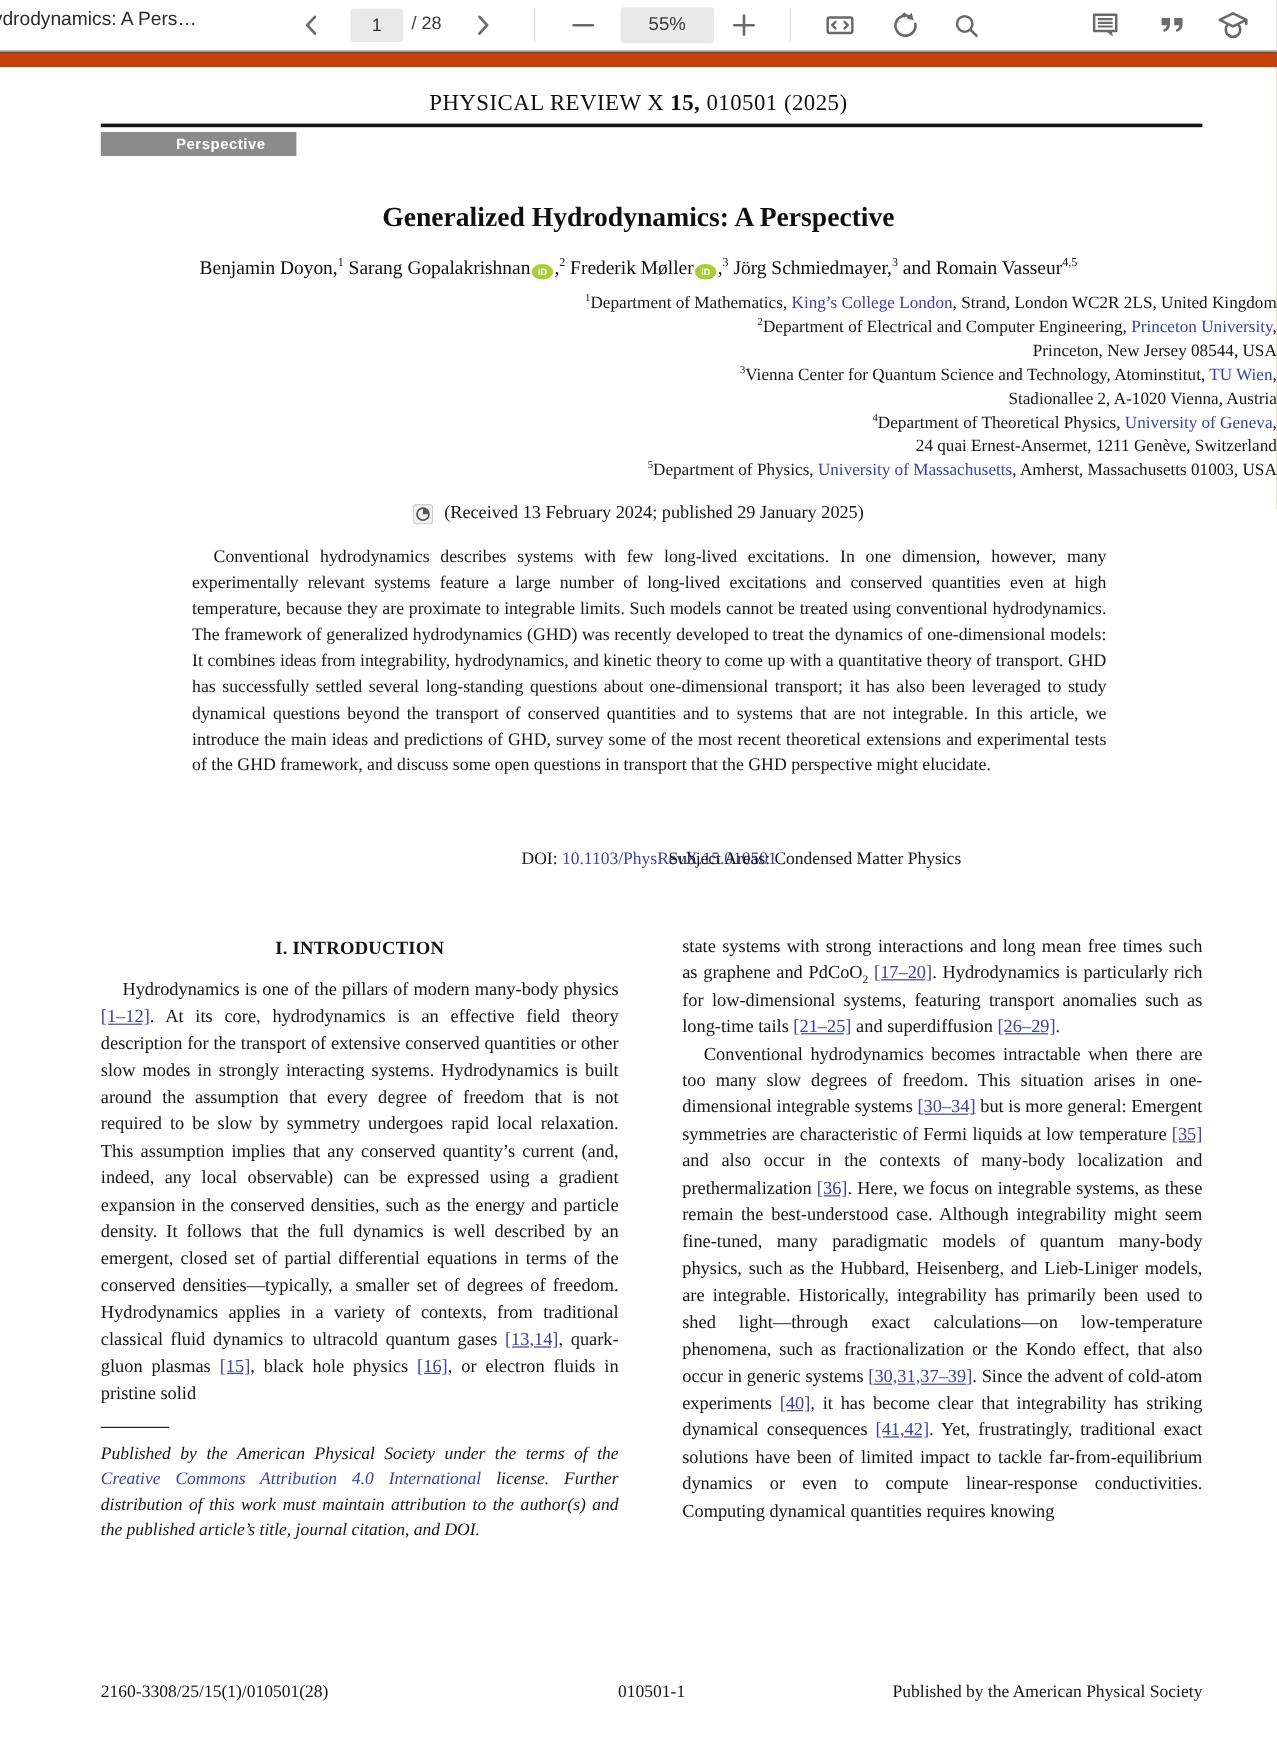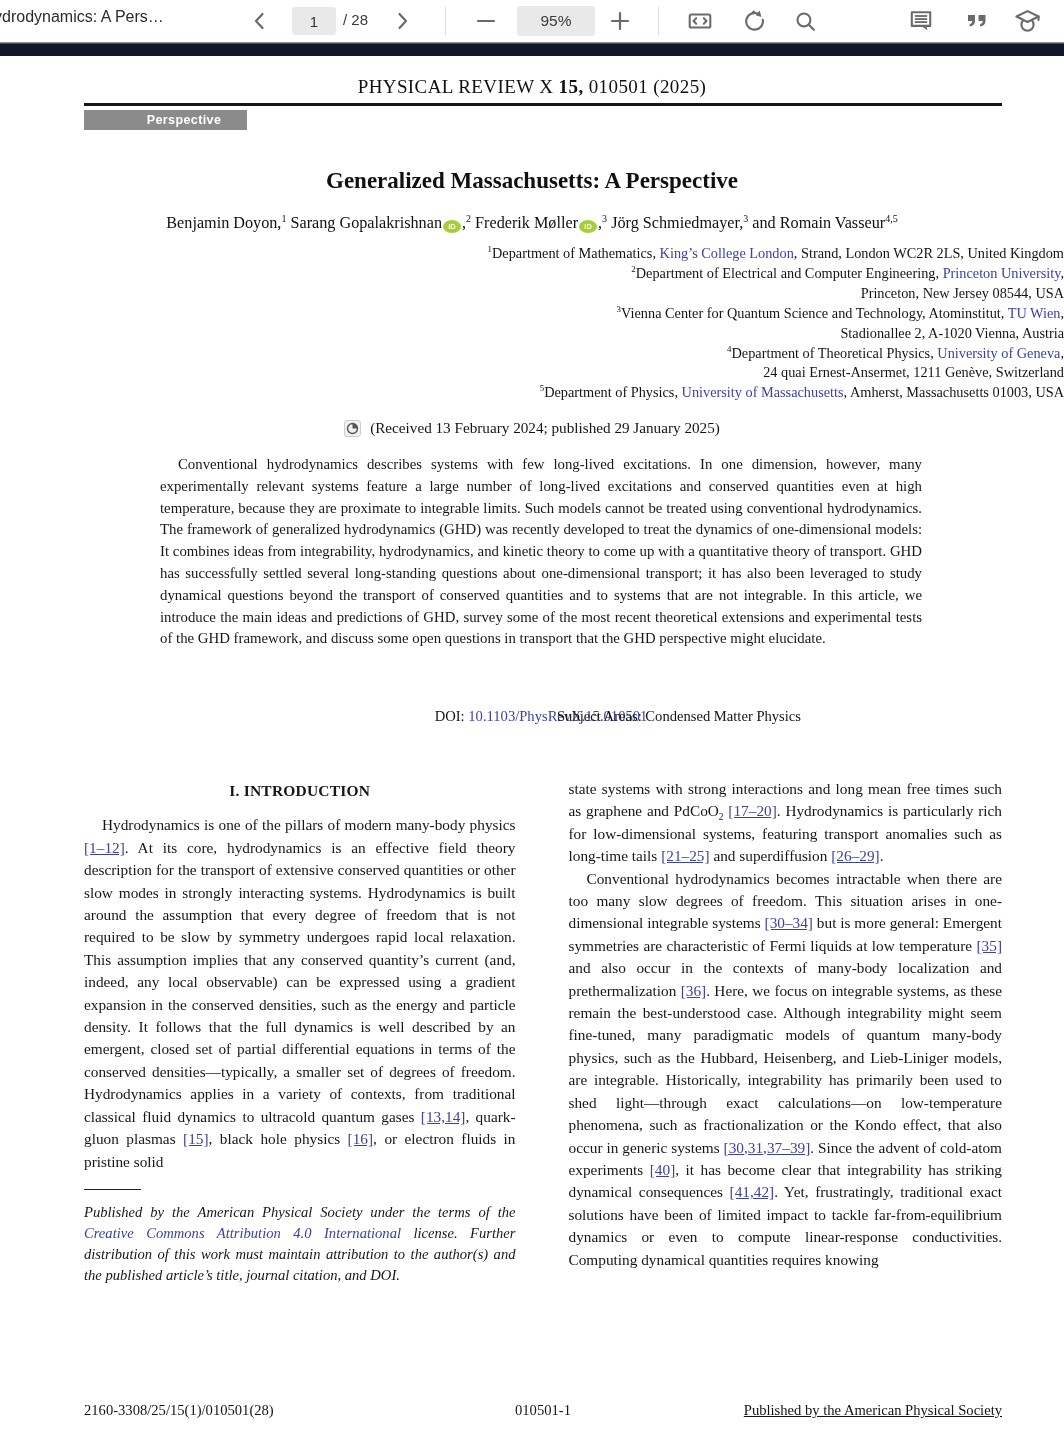--- a/index.html
+++ b/index.html
@@ -16,21 +16,21 @@
   .toolbar{position:absolute;top:0;left:0;width:1064px;height:43px;background:#fff;border-bottom:1px solid #8d8e90;z-index:5;}
   .toolbar .doc-title{position:absolute;left:-6px;top:8px;font-size:16px;color:#2b2b2b;white-space:nowrap;width:240px;overflow:hidden;}
   .tbtn{position:absolute;top:7px;width:28px;height:28px;background:none;border:none;display:flex;align-items:center;justify-content:center;cursor:pointer;padding:0;}
   .tbtn svg{display:block;}
   .page-box{position:absolute;left:292px;top:7px;width:44px;height:28px;background:#e9e9e9;border-radius:3px;font-size:15px;color:#333;display:flex;align-items:center;justify-content:center;cursor:text;}
   .page-total{position:absolute;left:343px;top:11px;font-size:15px;color:#3a3a3a;white-space:nowrap;}
   .tsep{position:absolute;top:7px;width:1px;height:28px;background:#dcdcdc;}
   .zoom-box{position:absolute;left:517px;top:6px;width:78px;height:30px;background:#e9e9e9;border-radius:3px;font-size:15.5px;color:#3a3a3a;display:flex;align-items:center;justify-content:center;cursor:pointer;}
 
   
-  .viewer{position:absolute;top:44px;left:0;width:1064px;height:1411px;background:#0f172a;}
+  .viewer{position:absolute;top:44px;left:0;width:1064px;height:1411px;background:#c2410c;}
   .pdf-page{position:absolute;top:12px;left:0;width:1064px;height:1399px;background:#ffffff;font-family:"Liberation Serif","DejaVu Serif",serif;color:#141414;}
 
   .journal-line{position:absolute;top:20px;left:0;width:100%;text-align:center;font-size:19px;letter-spacing:.4px;color:#101010;}
   .header-rule{position:absolute;top:47px;left:84px;width:918px;height:3px;background:#161616;}
   .badge{position:absolute;top:54px;left:84px;width:163px;height:20px;background:var(--badge);color:#fff;font-family:"Liberation Sans",sans-serif;font-size:12.5px;font-weight:bold;letter-spacing:.4px;text-align:center;line-height:20px;padding-left:37px;}
 
   .paper-title{position:absolute;top:112px;left:0;width:100%;text-align:center;font-size:23px;font-weight:bold;color:#101010;}
   .authors{position:absolute;top:158px;left:0;width:100%;text-align:center;font-size:16.2px;color:#101010;}
   .affils{position:absolute;top:188px;left:0;width:100%;text-align:right;font-size:14.3px;line-height:19.9px;color:#141414;}
   sup{font-size:62%;line-height:0;}
@@ -48,21 +48,21 @@
   .col-left{width:441px;}
   .col-right{width:443px;}
   .col-left h2{font-size:15.5px;font-weight:bold;text-align:center;margin:2px 0 12px 0;letter-spacing:.2px;}
   .col p{text-indent:18px;}
   .col p.noindent{text-indent:0;}
   .fn-rule{width:57px;border:none;border-top:1.5px solid #222;margin:16px 0 12px 0;}
   .footnote{font-style:italic;font-size:14.6px;line-height:20.9px;text-align:justify;}
 
   .page-footer{position:absolute;top:1346px;left:84px;width:918px;font-size:14.6px;color:#141414;}
   .page-footer .f-center{position:absolute;left:0;width:100%;text-align:center;}
-  .page-footer .f-right{position:absolute;right:0;text-decoration:underline;}
+  .page-footer .f-right{position:absolute;right:0;}
 
   .ref-link{color:var(--link);text-decoration:underline;cursor:pointer;}
   .inst-link{color:var(--link);cursor:pointer;}
   .orcid{display:inline-block;width:18px;height:13px;border-radius:50%;background:var(--orcid);color:#fff;font-family:"Liberation Sans",sans-serif;font-size:7.5px;font-weight:bold;text-align:center;line-height:13px;vertical-align:-1px;margin:0 1px;cursor:pointer;font-style:normal;}
 </style>
 </head>
 <body>
 
 <header class="toolbar">
   <div class="doc-title">ydrodynamics: A Pers…</div>
@@ -86,21 +86,21 @@
 
   <div class="tsep" style="left:445px"></div>
 
   <button class="tbtn" style="left:472px">
     <span>
       <svg width="24" height="24" viewBox="0 0 24 24" fill="none" stroke="#6a6a6a" stroke-width="2.2" stroke-linecap="round">
           <line x1="4" y1="12" x2="20" y2="12"></line>
         </svg>
     </span>
   </button>
-  <div class="zoom-box">95%</div>
+  <div class="zoom-box">55%</div>
   <button class="tbtn" style="left:606px">
     <span>
       <svg width="24" height="24" viewBox="0 0 24 24" fill="none" stroke="#6a6a6a" stroke-width="2.2" stroke-linecap="round">
           <line x1="12" y1="4" x2="12" y2="20"></line>
           <line x1="4" y1="12" x2="20" y2="12"></line>
         </svg>
     </span>
   </button>
 
   <div class="tsep" style="left:658px"></div>
@@ -162,21 +162,21 @@
   </button>
 </header>
 
 <main class="viewer">
   <div class="pdf-page">
 
     <div class="journal-line">PHYSICAL REVIEW X <b>15,</b> 010501 (2025)</div>
     <div class="header-rule"></div>
     <div class="badge">Perspective</div>
 
-    <h1 class="paper-title">Generalized Massachusetts: A Perspective</h1>
+    <h1 class="paper-title">Generalized Hydrodynamics: A Perspective</h1>
 
     <div class="authors">Benjamin Doyon,<sup>1</sup> Sarang Gopalakrishnan<span class="orcid">iD</span>,<sup>2</sup> Frederik Møller<span class="orcid">iD</span>,<sup>3</sup> Jörg Schmiedmayer,<sup>3</sup> and Romain Vasseur<sup>4,5</sup></div>
 
     <div class="affils">
       <div><sup>1</sup>Department of Mathematics, <span class="inst-link">King’s College London</span>, Strand, London WC2R 2LS, United Kingdom</div>
       <div><sup>2</sup>Department of Electrical and Computer Engineering, <span class="inst-link">Princeton University</span>,</div>
       <div>Princeton, New Jersey 08544, USA</div>
       <div><sup>3</sup>Vienna Center for Quantum Science and Technology, Atominstitut, <span class="inst-link">TU Wien</span>,</div>
       <div>Stadionallee 2, A-1020 Vienna, Austria</div>
       <div><sup>4</sup>Department of Theoretical Physics, <span class="inst-link">University of Geneva</span>,</div>

